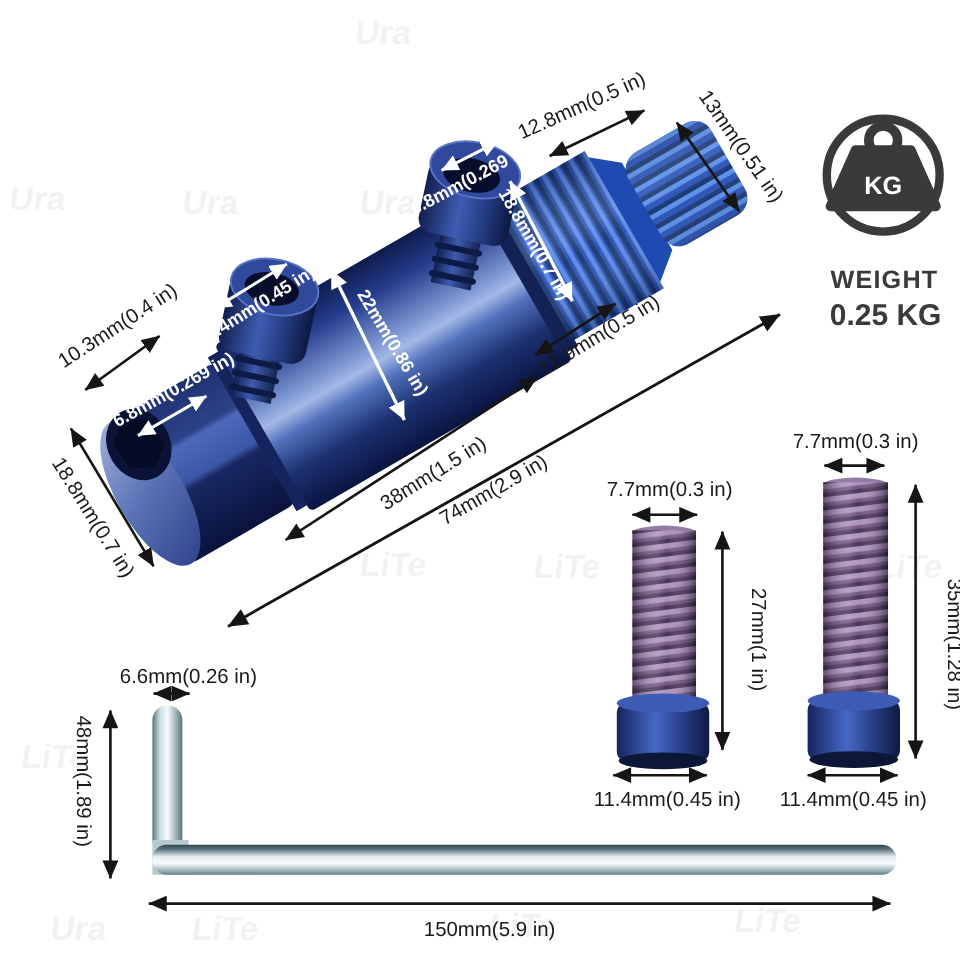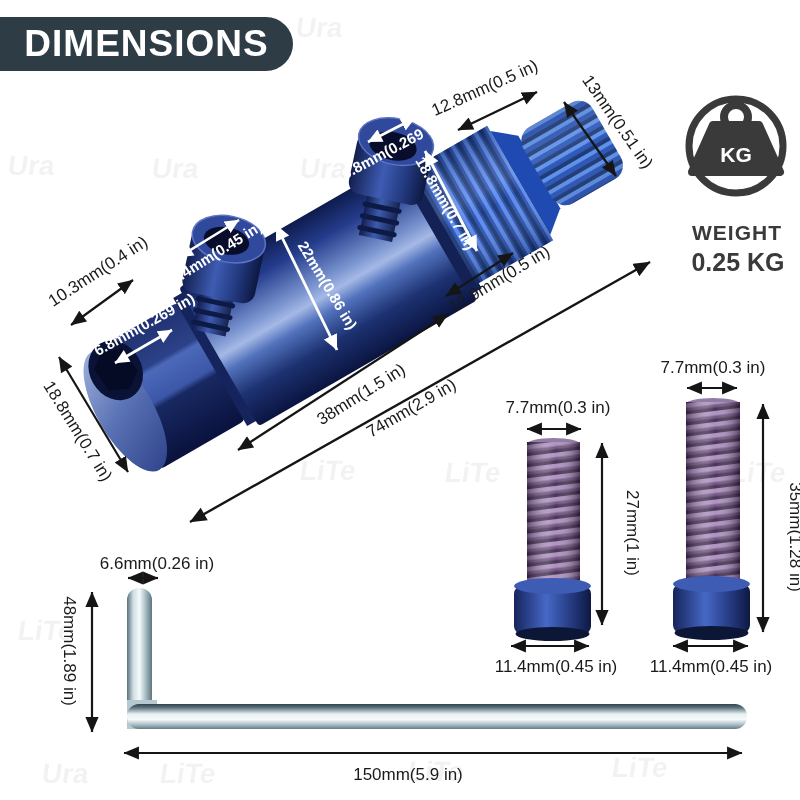--- a/index.html
+++ b/index.html
@@ -26,23 +26,20 @@
   <div class="wm" style="left:300px;top:153px;">Ura</div>
   <div class="wm" style="left:300px;top:455px;">LiTe</div>
   <div class="wm" style="left:445px;top:457px;">LiTe</div>
   <div class="wm" style="left:730px;top:457px;">LiTe</div>
   <div class="wm" style="left:18px;top:615px;">LiTe</div>
   <div class="wm" style="left:42px;top:758px;">Ura</div>
   <div class="wm" style="left:160px;top:758px;">LiTe</div>
   <div class="wm" style="left:408px;top:756px;">LiTe</div>
   <div class="wm" style="left:612px;top:752px;">LiTe</div>
 
-  <div class="banner">
-    <span>DIMENSIONS</span>
-  </div>
 
   <svg width="800" height="800" viewBox="0 0 800 800">
     <defs>
       <marker id="ab-e" markerWidth="8" markerHeight="7" refX="6.8" refY="3" orient="auto">
         <path d="M0,0 L7,3 L0,6 Z" fill="#151515"></path>
         </marker>
       <marker id="ab-s" markerWidth="8" markerHeight="7" refX="0.2" refY="3" orient="auto">
         <path d="M7,0 L0,3 L7,6 Z" fill="#151515"></path>
         </marker>
       <marker id="aw-e" markerWidth="6" markerHeight="6" refX="5.4" refY="2.6" orient="auto">

